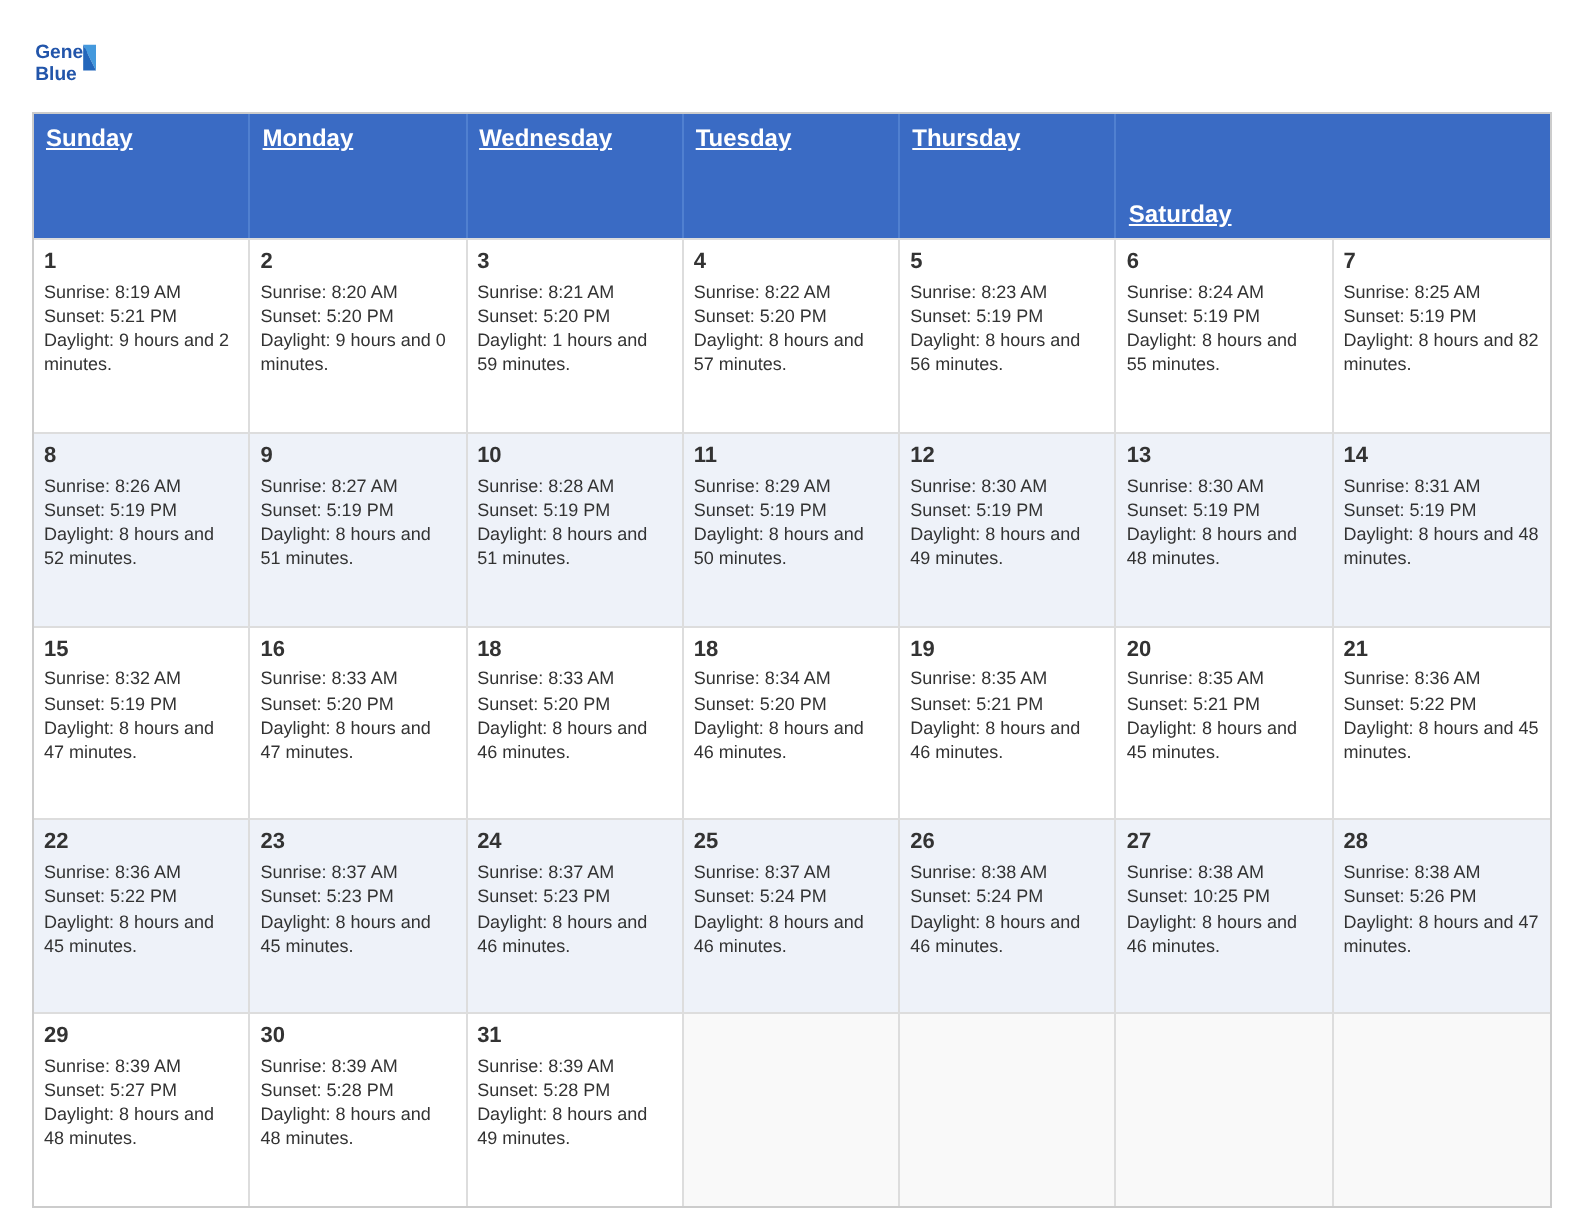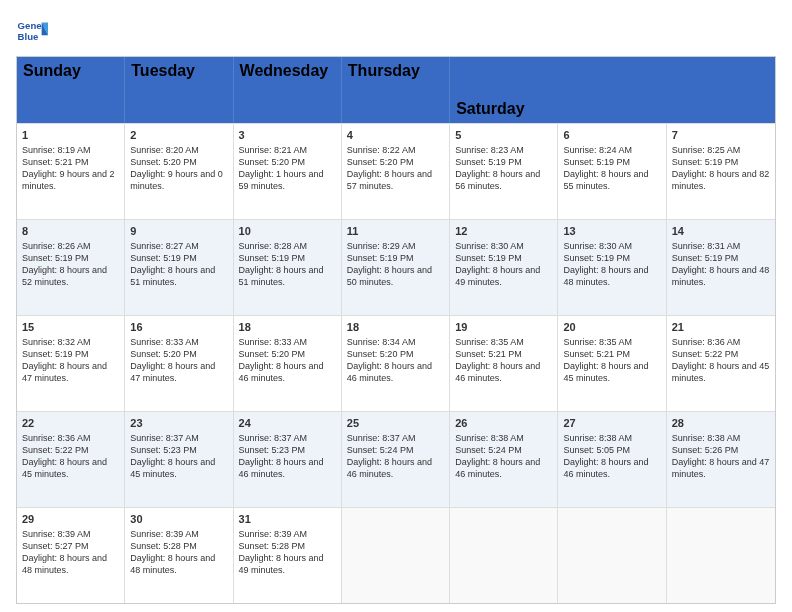--- a/index.html
+++ b/index.html
@@ -49,25 +49,26 @@
       display: flex;
       flex-direction: column;
       border: 1px solid #ccc;
     }
     .cal-header {
       display: grid;
       grid-template-columns: repeat(7, 1fr);
       background: #3a6bc4;
     }
     .cal-header-cell {
-      color: #000000;
-      font-size: 16px;
+      color: #ffffff;
+      font-size: 12px;
       font-weight: bold;
       padding: 5px 6px;
       border-right: 1px solid #5080d0;
+      text-decoration: underline;
     }
     .cal-header-cell:last-child { border-right: none; margin-top: 38px; }
     .cal-body {
       flex: 1;
       display: flex;
       flex-direction: column;
     }
     .cal-row {
       display: grid;
       grid-template-columns: repeat(7, 1fr);
@@ -110,22 +111,23 @@
     </div>
     <div class="title-block">
       <div class="month-title"></div>
       <div class="location"></div>
     </div>
   </div>
 
   <div class="calendar">
     <div class="cal-header">
     <div class="cal-header-cell">Sunday</div>
+        <div class="cal-header-cell">Monday</div>
+        <div class="cal-header-cell">Wednesday</div>
         <div class="cal-header-cell">Tuesday</div>
-        <div class="cal-header-cell">Wednesday</div>
         <div class="cal-header-cell">Thursday</div>
         <div class="cal-header-cell">Saturday</div>
       </div>
     <div class="cal-body">
     <div class="cal-row">
           <div class="cal-cell"><span class="day-num">1</span><span>Sunrise: 8:19 AM</span><br><span>Sunset: 5:21 PM</span><br><span>Daylight: 9 hours and 2 minutes.</span></div>
           <div class="cal-cell"><span class="day-num">2</span><span>Sunrise: 8:20 AM</span><br><span>Sunset: 5:20 PM</span><br><span>Daylight: 9 hours and 0 minutes.</span></div>
           <div class="cal-cell"><span class="day-num">3</span><span>Sunrise: 8:21 AM</span><br><span>Sunset: 5:20 PM</span><br><span>Daylight: 1 hours and 59 minutes.</span></div>
           <div class="cal-cell"><span class="day-num">4</span><span>Sunrise: 8:22 AM</span><br><span>Sunset: 5:20 PM</span><br><span>Daylight: 8 hours and 57 minutes.</span></div>
           <div class="cal-cell"><span class="day-num">5</span><span>Sunrise: 8:23 AM</span><br><span>Sunset: 5:19 PM</span><br><span>Daylight: 8 hours and 56 minutes.</span></div>
@@ -149,21 +151,21 @@
           <div class="cal-cell"><span class="day-num">19</span><span>Sunrise: 8:35 AM</span><br><span>Sunset: 5:21 PM</span><br><span>Daylight: 8 hours and 46 minutes.</span></div>
           <div class="cal-cell"><span class="day-num">20</span><span>Sunrise: 8:35 AM</span><br><span>Sunset: 5:21 PM</span><br><span>Daylight: 8 hours and 45 minutes.</span></div>
           <div class="cal-cell"><span class="day-num">21</span><span>Sunrise: 8:36 AM</span><br><span>Sunset: 5:22 PM</span><br><span>Daylight: 8 hours and 45 minutes.</span></div>
         </div>
         <div class="cal-row">
           <div class="cal-cell"><span class="day-num">22</span><span>Sunrise: 8:36 AM</span><br><span>Sunset: 5:22 PM</span><br><span>Daylight: 8 hours and 45 minutes.</span></div>
           <div class="cal-cell"><span class="day-num">23</span><span>Sunrise: 8:37 AM</span><br><span>Sunset: 5:23 PM</span><br><span>Daylight: 8 hours and 45 minutes.</span></div>
           <div class="cal-cell"><span class="day-num">24</span><span>Sunrise: 8:37 AM</span><br><span>Sunset: 5:23 PM</span><br><span>Daylight: 8 hours and 46 minutes.</span></div>
           <div class="cal-cell"><span class="day-num">25</span><span>Sunrise: 8:37 AM</span><br><span>Sunset: 5:24 PM</span><br><span>Daylight: 8 hours and 46 minutes.</span></div>
           <div class="cal-cell"><span class="day-num">26</span><span>Sunrise: 8:38 AM</span><br><span>Sunset: 5:24 PM</span><br><span>Daylight: 8 hours and 46 minutes.</span></div>
-          <div class="cal-cell"><span class="day-num">27</span><span>Sunrise: 8:38 AM</span><br><span>Sunset: 5:05 PM</span><br><span>Daylight: 8 hours and 46 minutes.</span></div>
+          <div class="cal-cell"><span class="day-num">27</span><span>Sunrise: 8:38 AM</span><br><span>Sunset: 10:25 PM</span><br><span>Daylight: 8 hours and 46 minutes.</span></div>
           <div class="cal-cell"><span class="day-num">28</span><span>Sunrise: 8:38 AM</span><br><span>Sunset: 5:26 PM</span><br><span>Daylight: 8 hours and 47 minutes.</span></div>
         </div>
         <div class="cal-row">
           <div class="cal-cell"><span class="day-num">29</span><span>Sunrise: 8:39 AM</span><br><span>Sunset: 5:27 PM</span><br><span>Daylight: 8 hours and 48 minutes.</span></div>
           <div class="cal-cell"><span class="day-num">30</span><span>Sunrise: 8:39 AM</span><br><span>Sunset: 5:28 PM</span><br><span>Daylight: 8 hours and 48 minutes.</span></div>
           <div class="cal-cell"><span class="day-num">31</span><span>Sunrise: 8:39 AM</span><br><span>Sunset: 5:28 PM</span><br><span>Daylight: 8 hours and 49 minutes.</span></div>
           <div class="cal-cell empty"></div>
           <div class="cal-cell empty"></div>
           <div class="cal-cell empty"></div>
           <div class="cal-cell empty"></div>

